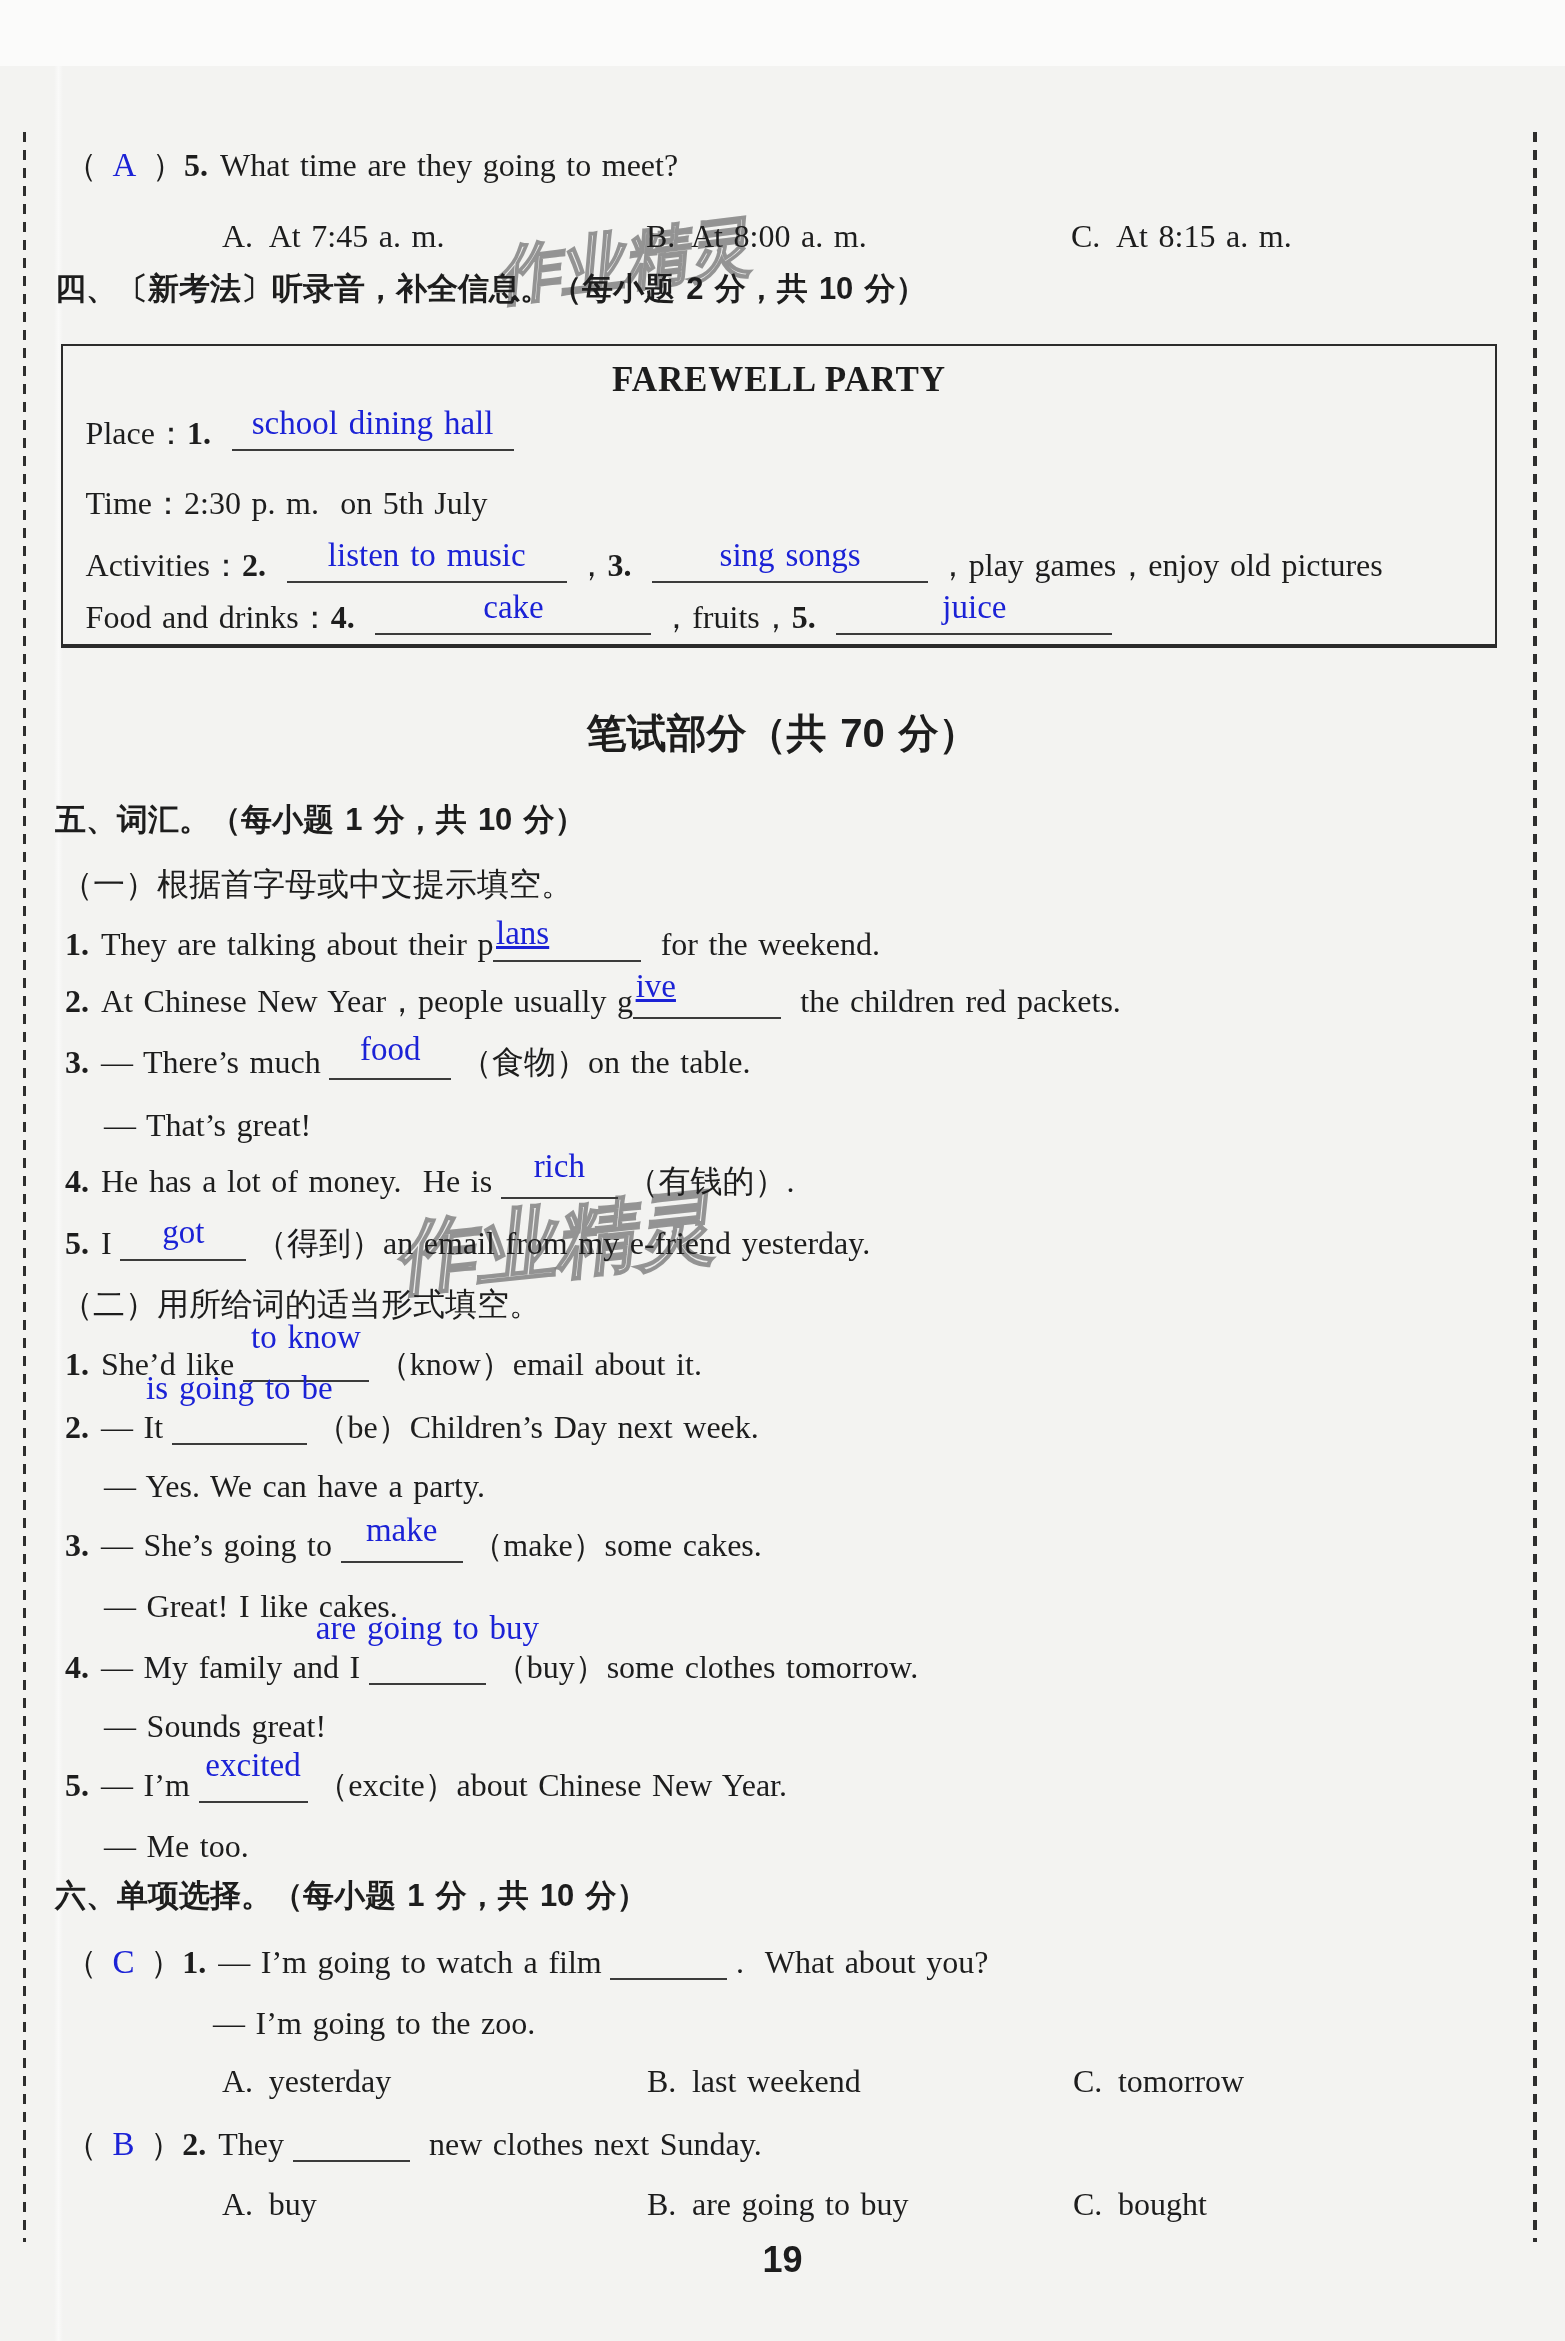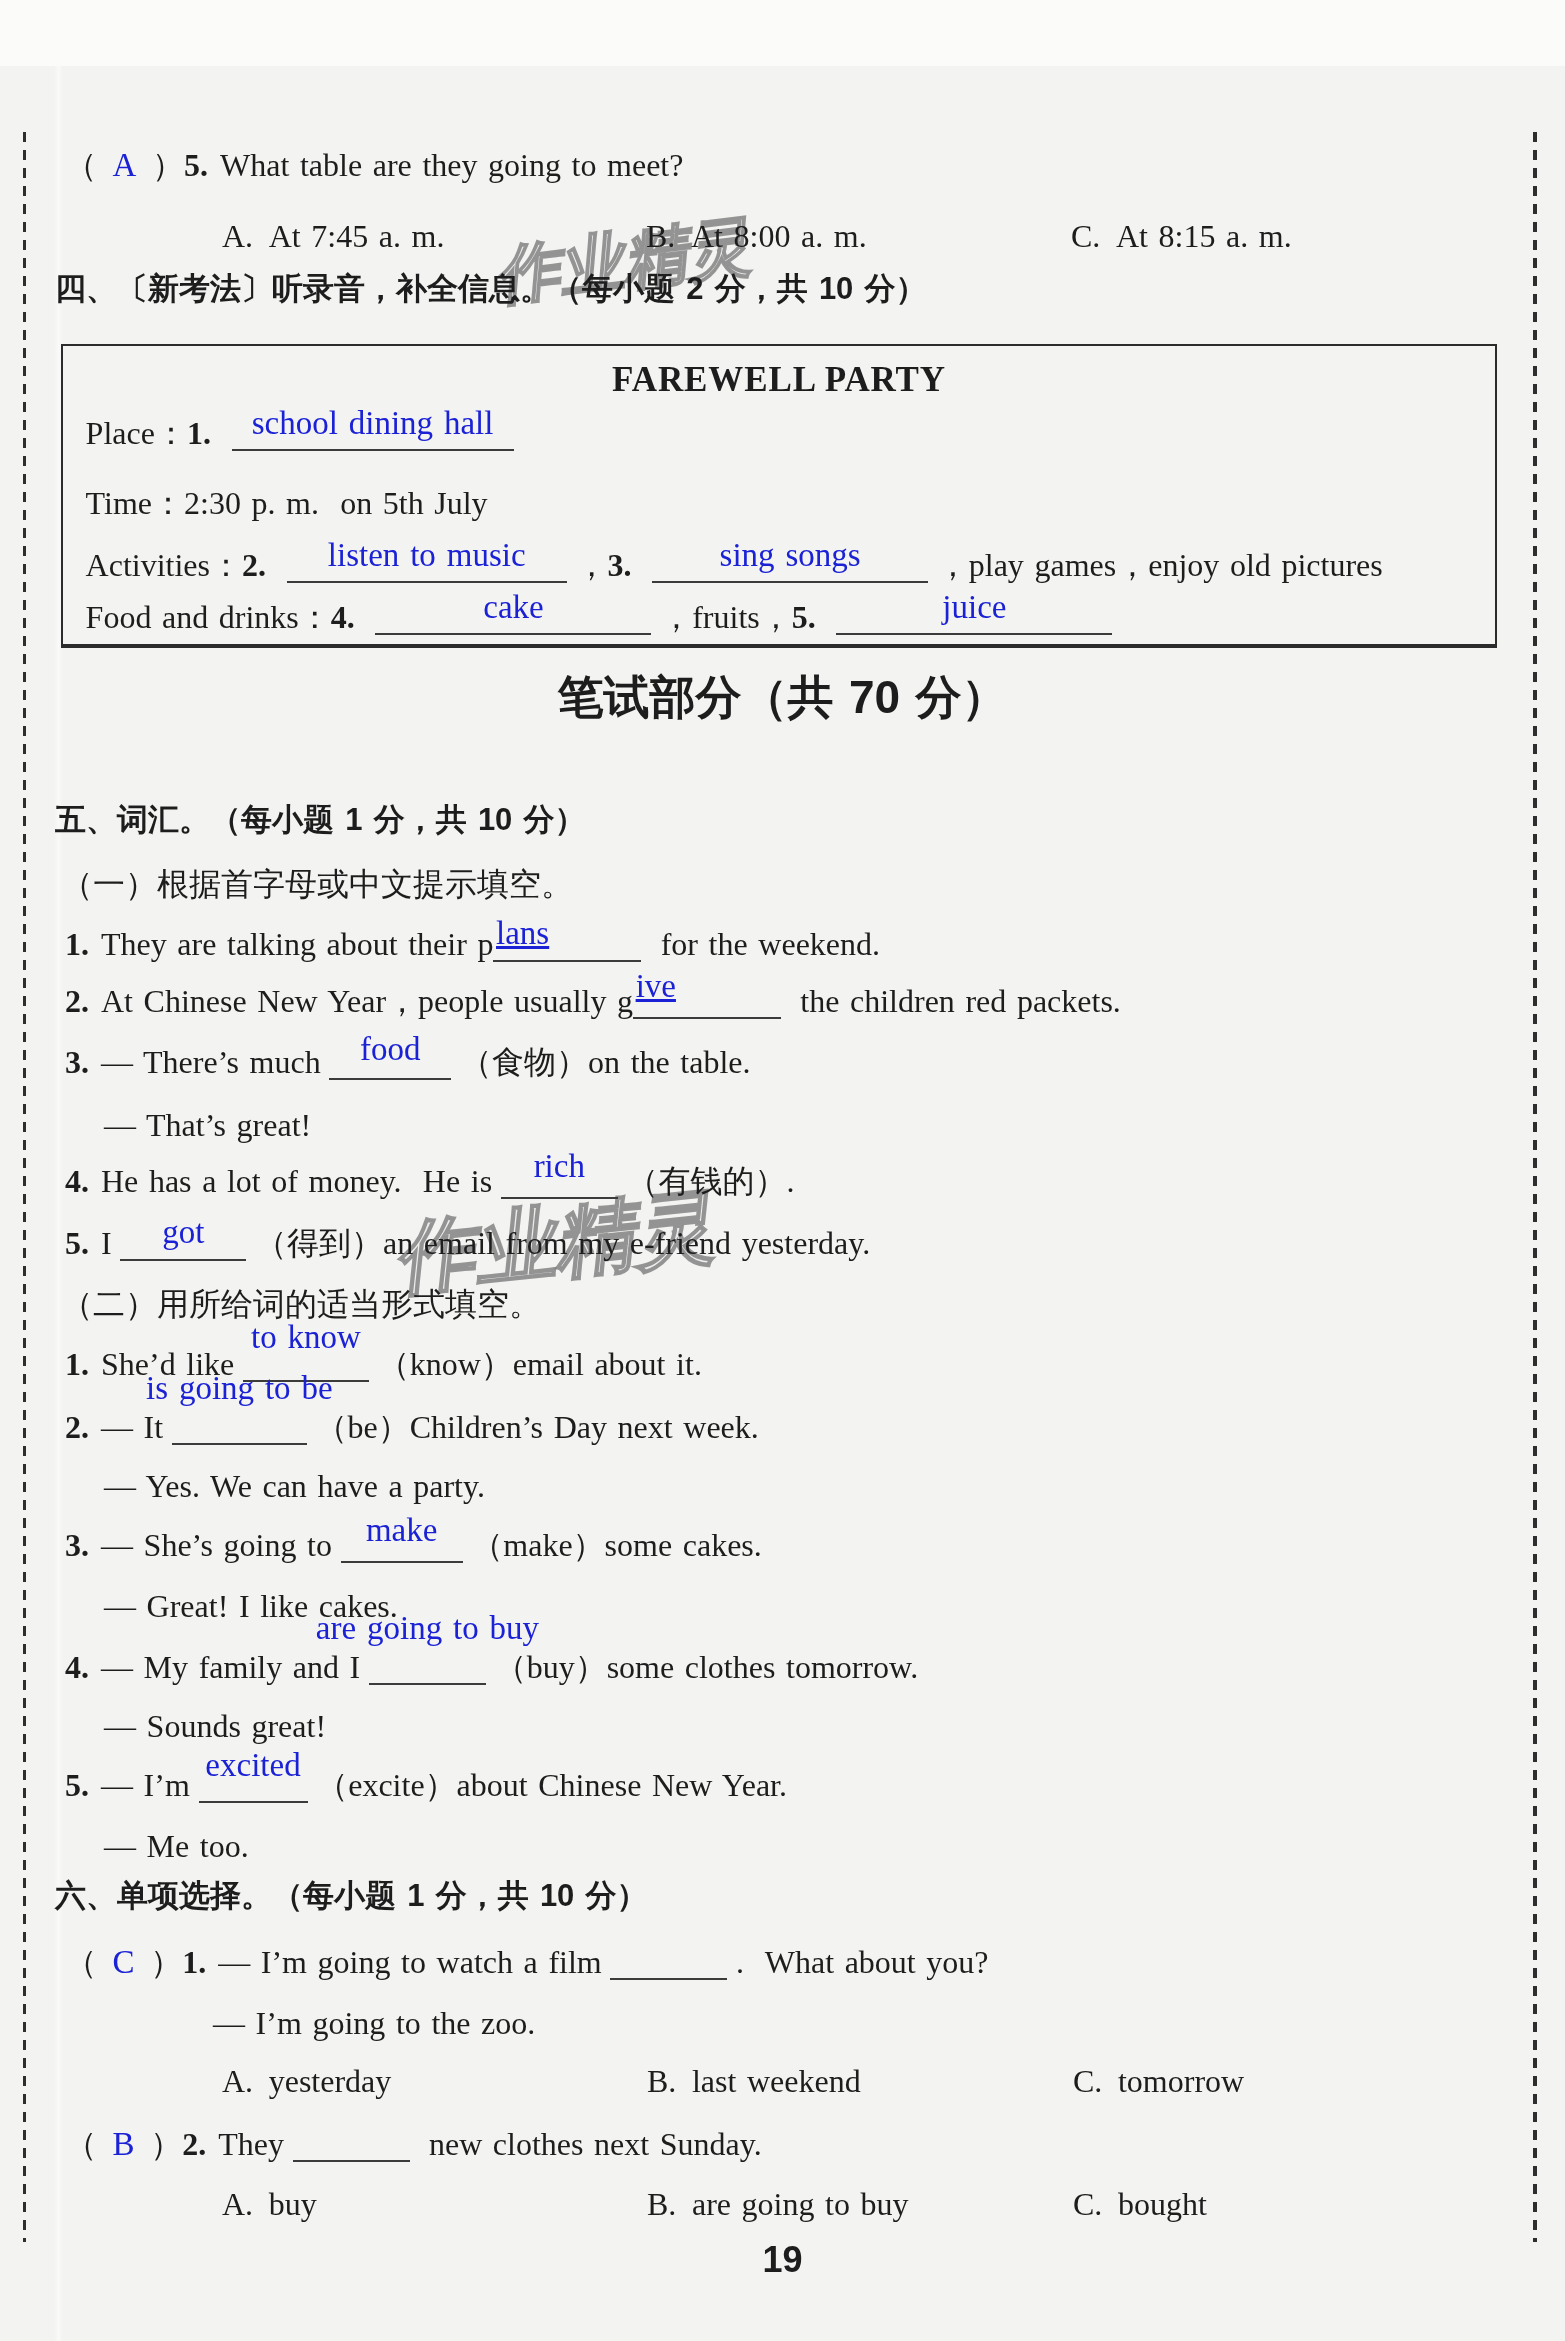--- a/index.html
+++ b/index.html
@@ -62,21 +62,21 @@
 
   <div class="scan-top"></div>
   <div class="fold-strip"></div>
   <div class="dash-v dash-left"></div>
   <div class="dash-v dash-right"></div>
 
   <div class="wm wm1">作业精灵</div>
   <div class="wm wm2">作业精灵</div>
 
   <div class="line" style="top:143px">
-    <span class="t">（</span><span class="t blue ansletter">A</span><span class="t">）</span><span class="num">5.</span><span class="t">What table are they going to meet?</span>
+    <span class="t">（</span><span class="t blue ansletter">A</span><span class="t">）</span><span class="num">5.</span><span class="t">What time are they going to meet?</span>
   </div>
   <div class="line center-row" style="top:215px">
     <span class="opt" style="left:222px"><span class="optlabel">A.</span><span class="t">At 7:45 a. m.</span></span>
     <span class="opt" style="left:646px"><span class="optlabel">B.</span><span class="t">At 8:00 a. m.</span></span>
     <span class="opt" style="left:1071px"><span class="optlabel">C.</span><span class="t">At 8:15 a. m.</span></span>
   </div>
 
   <div class="line heading" style="top:268px;left:55px">四、〔新考法〕听录音，补全信息。（每小题 2 分，共 10 分）</div>
 
   <div class="box">
@@ -88,21 +88,21 @@
       <span class="t">Time：</span><span class="t">2:30 p. m.  on 5th July</span>
     </div>
     <div class="box-line" style="top:198px">
       <span class="t">Activities：</span><span class="num">2.</span><span class="blank" style="width:280px"><span class="ans" style="--raise:8.7px">listen to music</span></span><span class="t">，</span><span class="num">3.</span><span class="blank" style="width:276px"><span class="ans" style="--raise:8.7px">sing songs</span></span><span class="t">，play games，enjoy old pictures</span>
     </div>
     <div class="box-line" style="top:250px">
       <span class="t">Food and drinks：</span><span class="num">4.</span><span class="blank" style="width:276px"><span class="ans" style="--raise:8.7px">cake</span></span><span class="t">，fruits，</span><span class="num">5.</span><span class="blank" style="width:276px"><span class="ans" style="--raise:8.7px">juice</span></span>
     </div>
   </div>
 
-  <div class="line heading center-row" style="top:666px;font-size:46px">笔试部分（共 70 分）</div>
+  <div class="line heading center-row" style="top:706px;font-size:40px">笔试部分（共 70 分）</div>
 
   <div class="line heading" style="top:799px;left:55px">五、词汇。（每小题 1 分，共 10 分）</div>
   <div class="line" style="top:863px;left:61px">（一）根据首字母或中文提示填空。</div>
 
   <div class="line" style="top:923px">
     <span class="num">1.</span><span class="t">They are talking about their p</span><span class="blank left tight" style="width:148px"><span class="ans" style="--raise:10.4px">lans</span></span><span class="t"> for the weekend.</span>
   </div>
   <div class="line" style="top:980px">
     <span class="num">2.</span><span class="t">At Chinese New Year，people usually g</span><span class="blank left tight" style="width:148px"><span class="ans" style="--raise:14px">ive</span></span><span class="t"> the children red packets.</span>
   </div>

